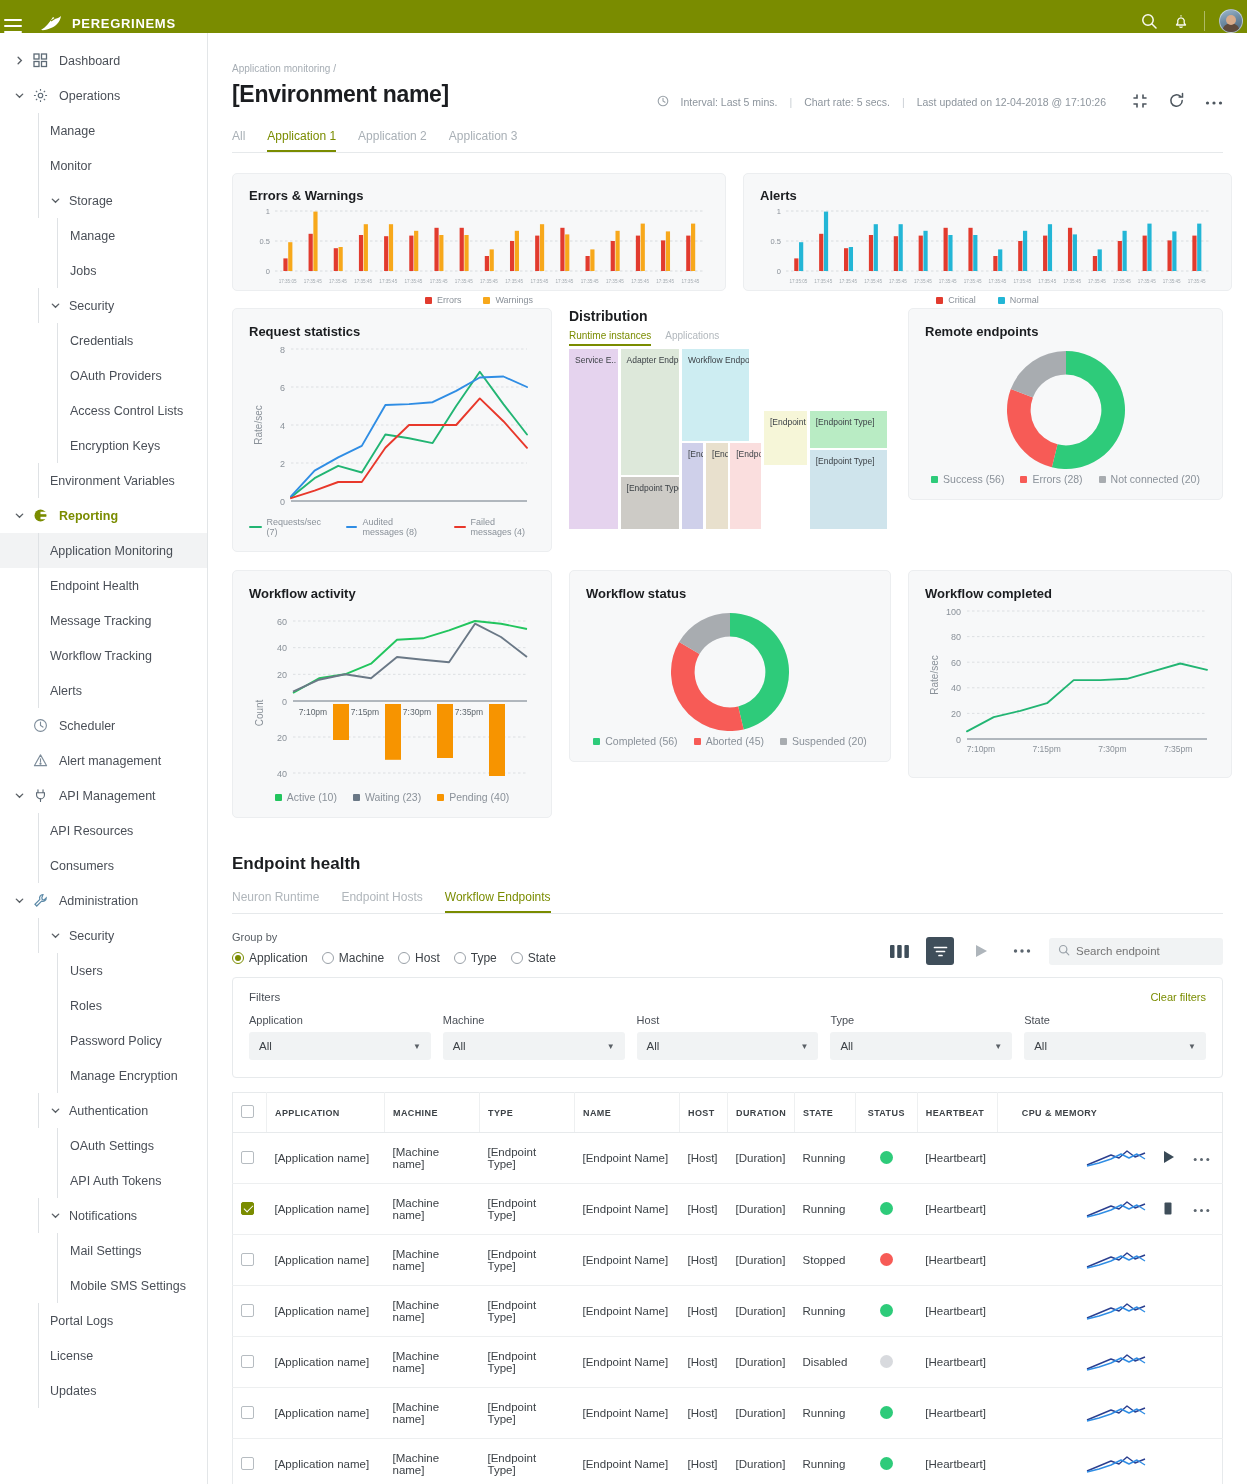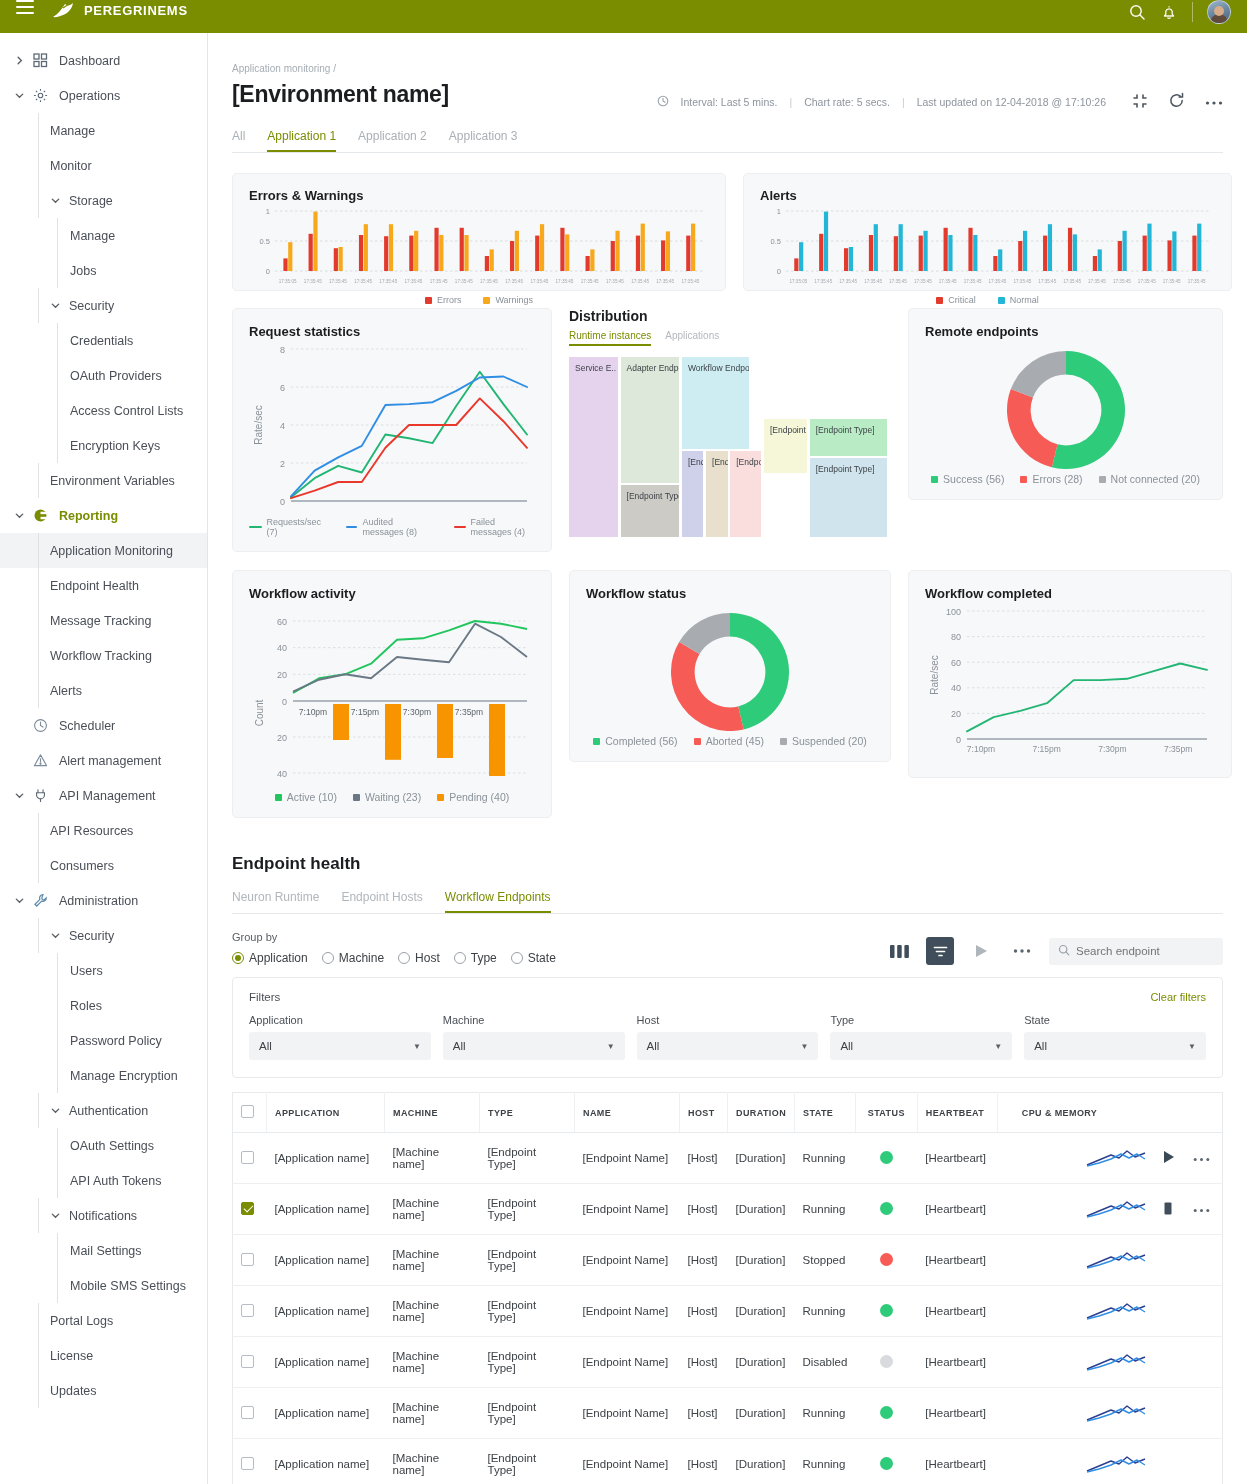--- a/index.html
+++ b/index.html
@@ -5,22 +5,22 @@
   * { box-sizing: border-box; margin: 0; padding: 0; }
   html, body {
     width: 1247px; height: 1484px;
     background: #ffffff;
     font-family: "Liberation Sans", sans-serif;
     color: #32343a;
     overflow: hidden;
   }
   
   .topbar {
-    height: 33px; background: #7a8c00; display: flex; align-items: flex-start;
-    padding: 0 16px; position: relative;
+    height: 33px; background: #7a8c00; display: flex; align-items: flex-end;
+    padding: 0 4px; position: relative;
   }
   .hamburger { width: 18px; height: 14px; display: flex; flex-direction: column;
     justify-content: space-between; cursor: pointer; margin-right: 16px; }
   .hamburger i { display: block; height: 2px; background: #fff; border-radius: 1px; }
   .brand { display: flex; align-items: center; gap: 8px; }
   .brand-logo { width: 26px; height: 20px; position: relative; }
   .brand-text { color: #fff; font-weight: bold; font-size: 13px; letter-spacing: .7px; }
   .topbar-right { margin-left: auto; display: flex; align-items: center; gap: 14px; }
   .tb-icon { width: 18px; height: 18px; cursor: pointer; opacity: .95; }
   .tb-divider { width: 1px; height: 20px; background: rgba(255,255,255,.4); }
@@ -80,21 +80,21 @@
   .legend.lg { font-size: 10.5px; gap: 16px; }
   .lg-item { display: flex; align-items: center; gap: 5px; }
   .sw { width: 7px; height: 7px; border-radius: 1px; }
   .sw.line { width: 15px; height: 2.5px; border-radius: 2px; }
 
   
   .tm-head { font-size: 14px; font-weight: bold; color: #1b1d20; }
   .tm-tabs { display: flex; gap: 14px; margin-top: 6px; font-size: 10px; }
   .tm-tab { color: #b2b8bd; cursor: pointer; padding-bottom: 3px; }
   .tm-tab.sel { color: #7a8c00; border-bottom: 2px solid #7a8c00; }
-  .treemap { position: relative; width: 318px; height: 180px; margin-top: 11px; }
+  .treemap { position: relative; width: 318px; height: 180px; margin-top: 3px; }
   .tmcell { position: absolute; font-size: 8.5px; color: #3d4247; padding: 6px 6px;
     overflow: hidden; white-space: nowrap; cursor: pointer; }
 
   
   .eh-title { font-size: 17px; font-weight: bold; color: #1b1d20; margin-top: 36px; }
   .eh-tabs { display: flex; gap: 22px; margin-top: 16px; border-bottom: 1px solid #e6e9eb; }
   .eh-tab { font-size: 12px; color: #b0b6bb; padding-bottom: 7px; cursor: pointer; }
   .eh-tab.sel { color: #7a8c00; border-bottom: 2px solid #7a8c00; }
 
   .groupby { margin-top: 17px; display: flex; align-items: flex-end; }

